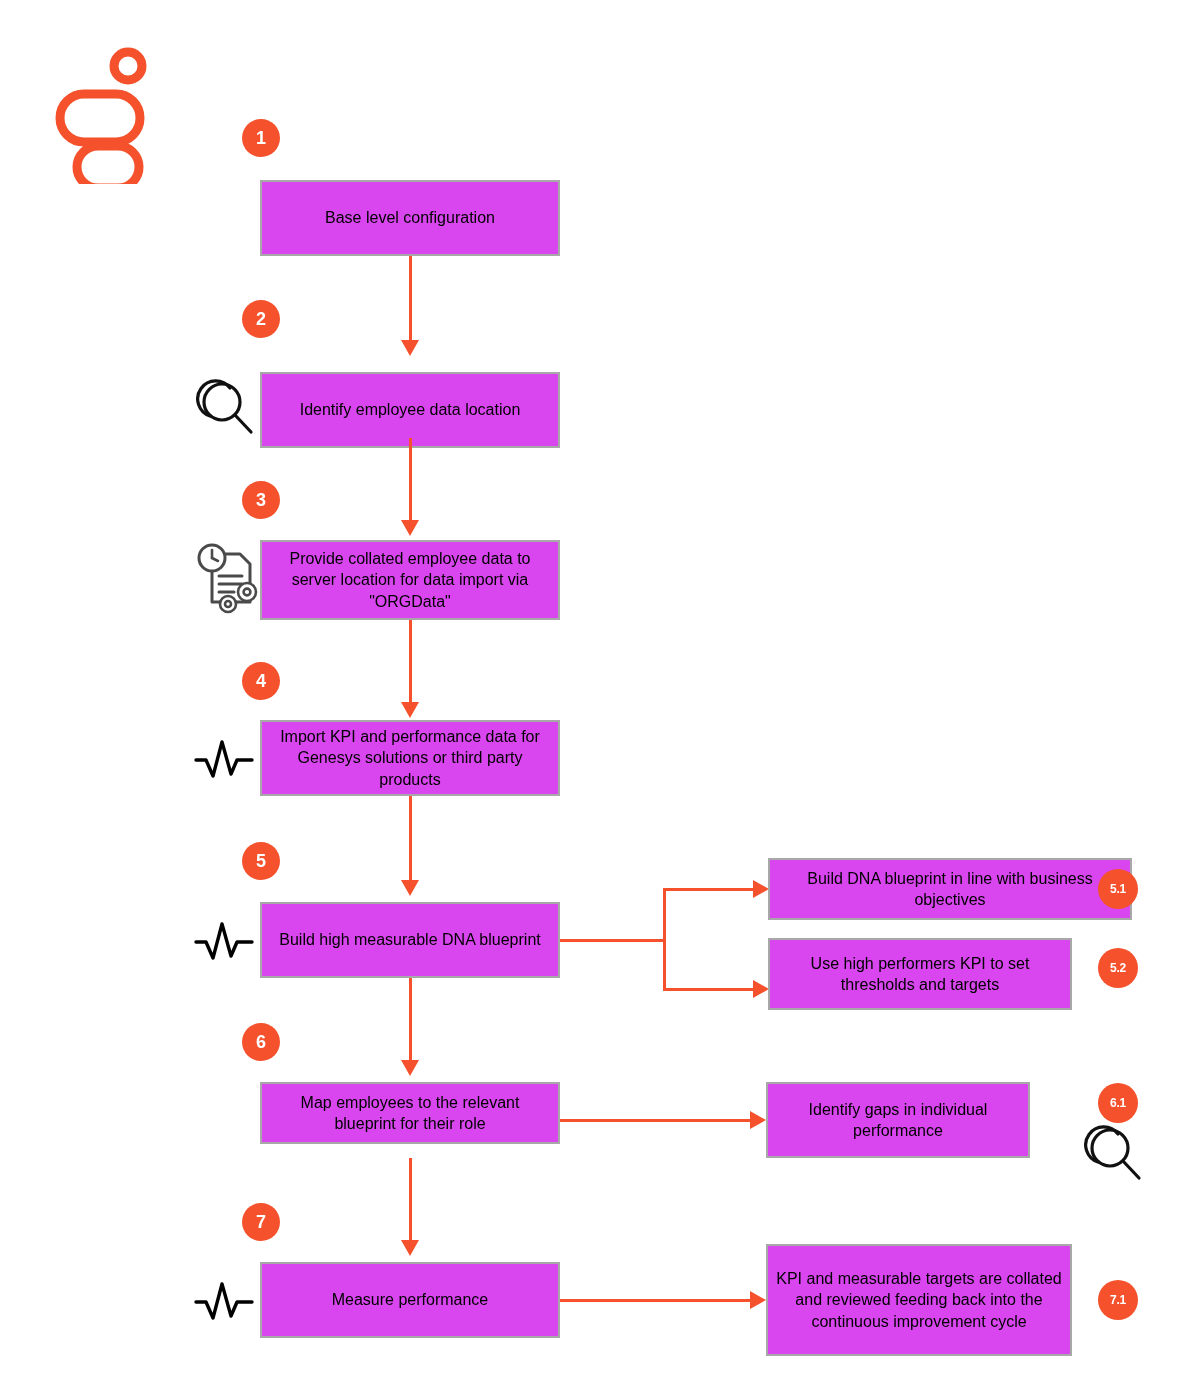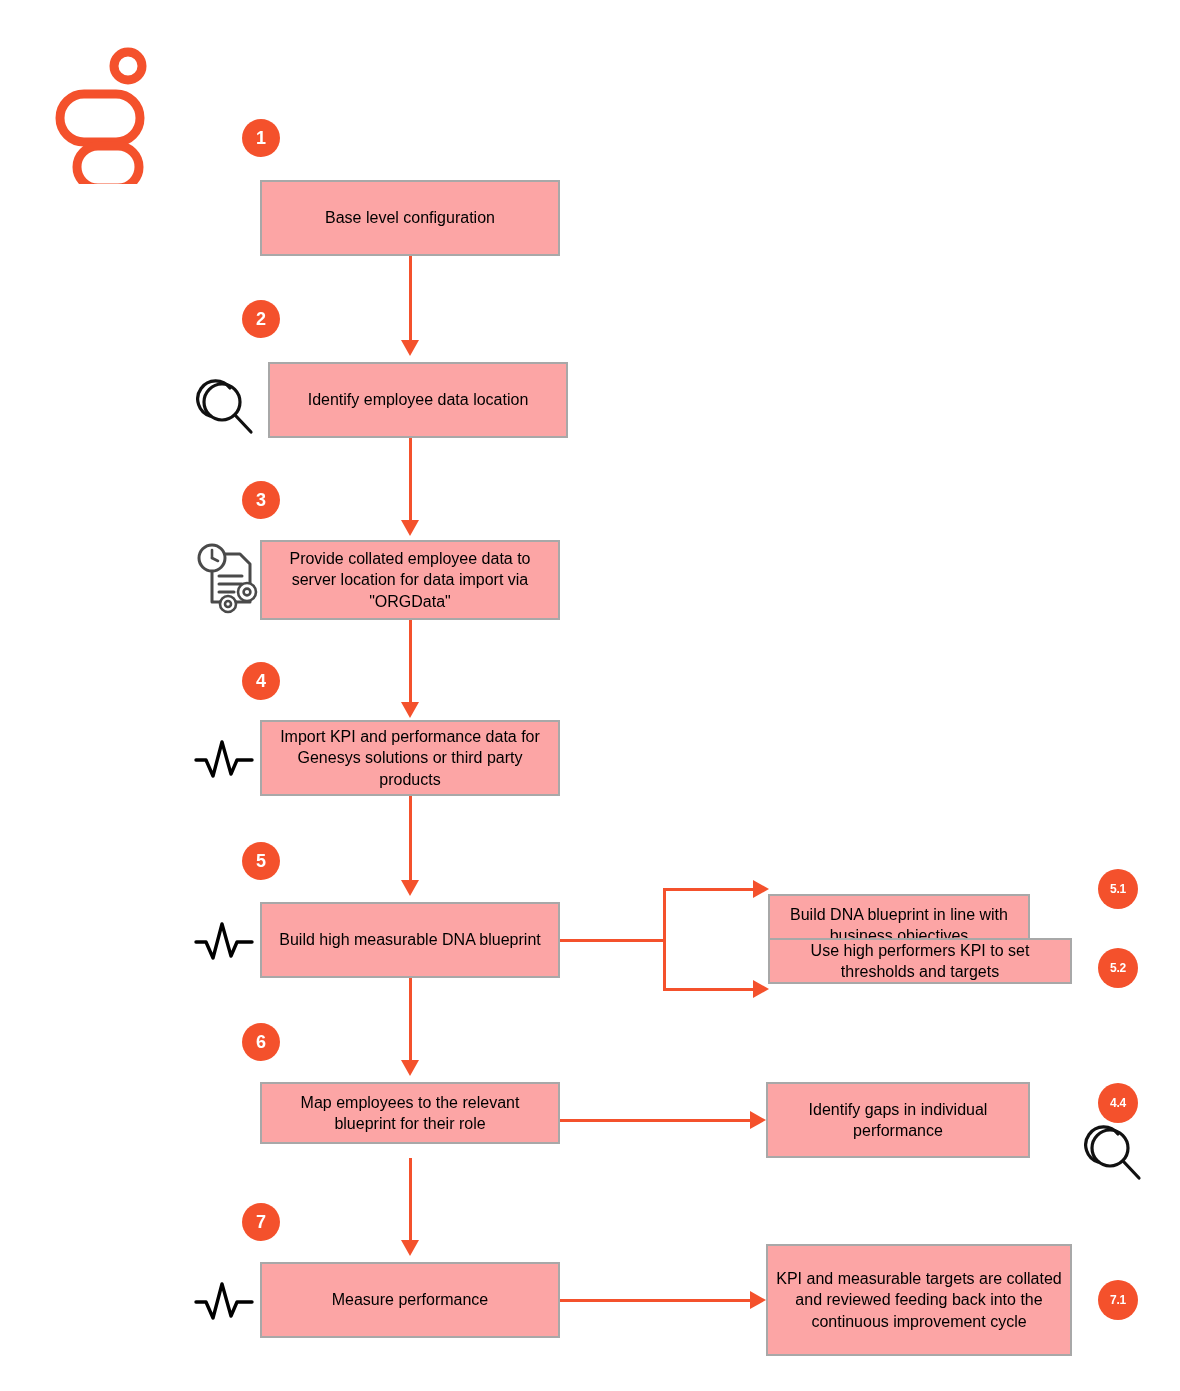--- a/index.html
+++ b/index.html
@@ -24,21 +24,21 @@
     left: 52px;
     top: 44px;
     width: 108px;
     height: 140px;
   }
 
   
   .fbox {
     position: absolute;
     box-sizing: border-box;
-    background: #fca5a5;
+    background: #d946ef;
     border: 2px solid #A8A8A8;
     display: flex;
     align-items: center;
     justify-content: center;
     text-align: center;
     color: #000000;
     font-size: 16px;
     line-height: 1.32;
     padding: 2px 8px;
   }
@@ -121,21 +121,21 @@
   <div class="arrowhead down" style="left:401px; top:340px;"></div>
 
   <div class="badge main" style="left:242px; top:300px;">2</div>
   <div class="sideicon" style="left:196px; top:376px;">
     <svg width="62" height="62" viewBox="0 0 62 62">
       <circle cx="26" cy="26" r="18" fill="none" stroke="#111111" stroke-width="3.2"></circle>
       <path d="M34 12 A18 18 0 1 0 14 40" fill="none" stroke="#111111" stroke-width="3.2" stroke-linecap="round"></path>
       <line x1="39" y1="39" x2="55" y2="56" stroke="#111111" stroke-width="3.2" stroke-linecap="round"></line>
     </svg>
   </div>
-  <div class="fbox" style="left:260px; top:362px; width:300px; height:76px;margin-left:8px;">
+  <div class="fbox" style="left:260px; top:372px; width:300px; height:76px;">
     <span>Identify employee data location</span>
   </div>
   <div class="conn v" style="left:409px; top:438px; height:84px;"></div>
   <div class="arrowhead down" style="left:401px; top:520px;"></div>
 
   <div class="badge main" style="left:242px; top:481px;">3</div>
   <div class="sideicon" style="left:192px; top:540px;">
     <svg width="72" height="76" viewBox="0 0 72 76">
       <path d="M20 14 H48 L58 24 V62 H20 Z" fill="none" stroke="#4A4A4A" stroke-width="3" stroke-linejoin="round"></path>
       <line x1="27" y1="36" x2="50" y2="36" stroke="#4A4A4A" stroke-width="3" stroke-linecap="round"></line>
@@ -182,44 +182,44 @@
     <span>Build high measurable DNA blueprint</span>
   </div>
 
   <div class="conn h" style="left:560px; top:939px; width:106px;"></div>
   <div class="conn v" style="left:663px; top:888px; height:103px;"></div>
   <div class="conn h" style="left:663px; top:888px; width:98px;"></div>
   <div class="arrowhead right" style="left:753px; top:880px;"></div>
   <div class="conn h" style="left:663px; top:988px; width:98px;"></div>
   <div class="arrowhead right" style="left:753px; top:980px;"></div>
 
-  <div class="fbox" style="left:768px; top:858px; width:262px; height:62px;margin-top:36px;">
+  <div class="fbox" style="left:768px; top:858px; width:364px; height:62px;">
     <span>Build DNA blueprint in line with business objectives</span>
   </div>
   <div class="badge sub" style="left:1098px; top:869px;">5.1</div>
 
-  <div class="fbox" style="left:768px; top:938px; width:304px; height:46px;">
+  <div class="fbox" style="left:768px; top:938px; width:304px; height:72px;">
     <span>Use high performers KPI to set thresholds and targets</span>
   </div>
   <div class="badge sub" style="left:1098px; top:948px;">5.2</div>
 
   <div class="conn v" style="left:409px; top:978px; height:84px;"></div>
   <div class="arrowhead down" style="left:401px; top:1060px;"></div>
 
   <div class="badge main" style="left:242px; top:1023px;">6</div>
   <div class="fbox" style="left:260px; top:1082px; width:300px; height:62px;">
     <span>Map employees to the relevant blueprint for their role</span>
   </div>
   <div class="conn h" style="left:560px; top:1119px; width:198px;"></div>
   <div class="arrowhead right" style="left:750px; top:1111px;"></div>
 
   <div class="fbox" style="left:766px; top:1082px; width:264px; height:76px;">
     <span>Identify gaps in individual performance</span>
   </div>
-  <div class="badge sub" style="left:1098px; top:1083px;">4.4</div>
+  <div class="badge sub" style="left:1098px; top:1083px;">6.1</div>
   <div class="sideicon" style="left:1084px; top:1122px;">
     <svg width="62" height="62" viewBox="0 0 62 62">
       <circle cx="26" cy="26" r="18" fill="none" stroke="#111111" stroke-width="3.2"></circle>
       <path d="M34 12 A18 18 0 1 0 14 40" fill="none" stroke="#111111" stroke-width="3.2" stroke-linecap="round"></path>
       <line x1="39" y1="39" x2="55" y2="56" stroke="#111111" stroke-width="3.2" stroke-linecap="round"></line>
     </svg>
   </div>
 
   <div class="conn v" style="left:409px; top:1158px; height:84px;"></div>
   <div class="arrowhead down" style="left:401px; top:1240px;"></div>

